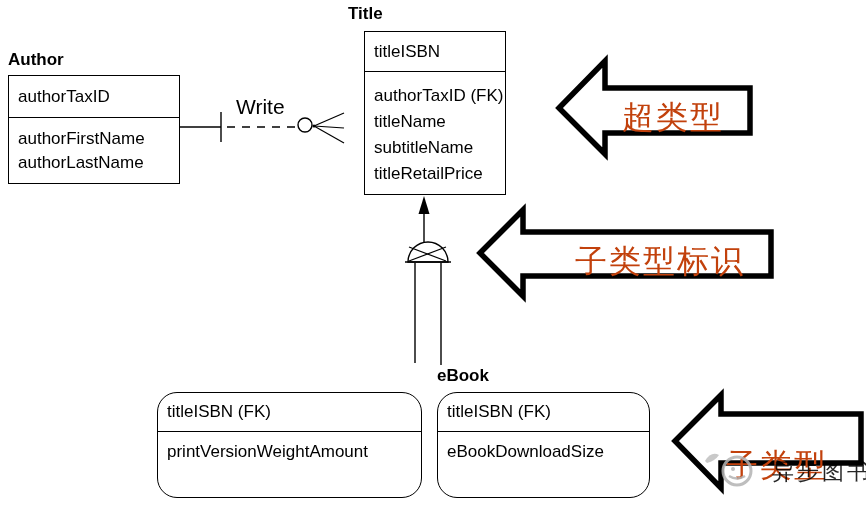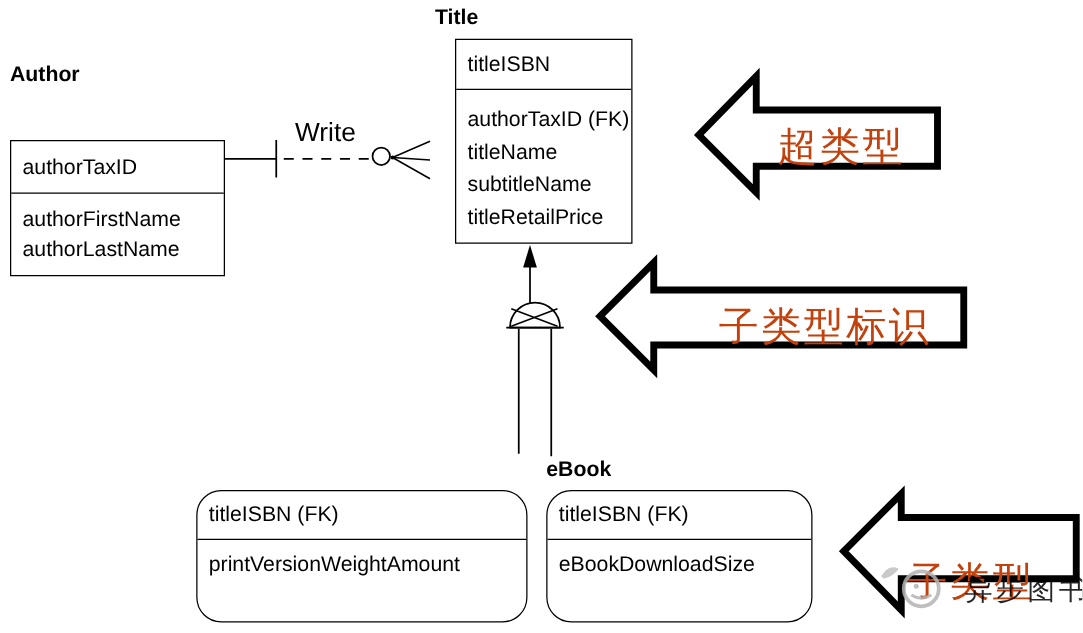--- a/index.html
+++ b/index.html
@@ -17,21 +17,21 @@
   }
   .entity-box.rounded { border-radius:20px; }
   .pk-section {
     display:flex; align-items:center; padding-left:9px;
     border-bottom:1.5px solid #000; font-size:17px; white-space:nowrap;
   }
   .attr-section { font-size:17px; white-space:nowrap; }
   .attr-section .attr-row { padding-left:9px; }
 
   
-  .box-author { left:8px; top:75px; width:172px; height:109px;margin-top:37px; }
+  .box-author { left:8px; top:75px; width:172px; height:109px; }
   .box-author .pk-section { height:41px; }
   .box-author .attr-row { line-height:24px; }
   .box-author .attr-section { padding-top:9px; }
 
   .box-title { left:364px; top:31px; width:142px; height:164px; }
   .box-title .pk-section { height:39px; }
   .box-title .attr-row { line-height:26px; }
   .box-title .attr-section { padding-top:11px; }
 
   .box-print { left:157px; top:392px; width:265px; height:106px; }

